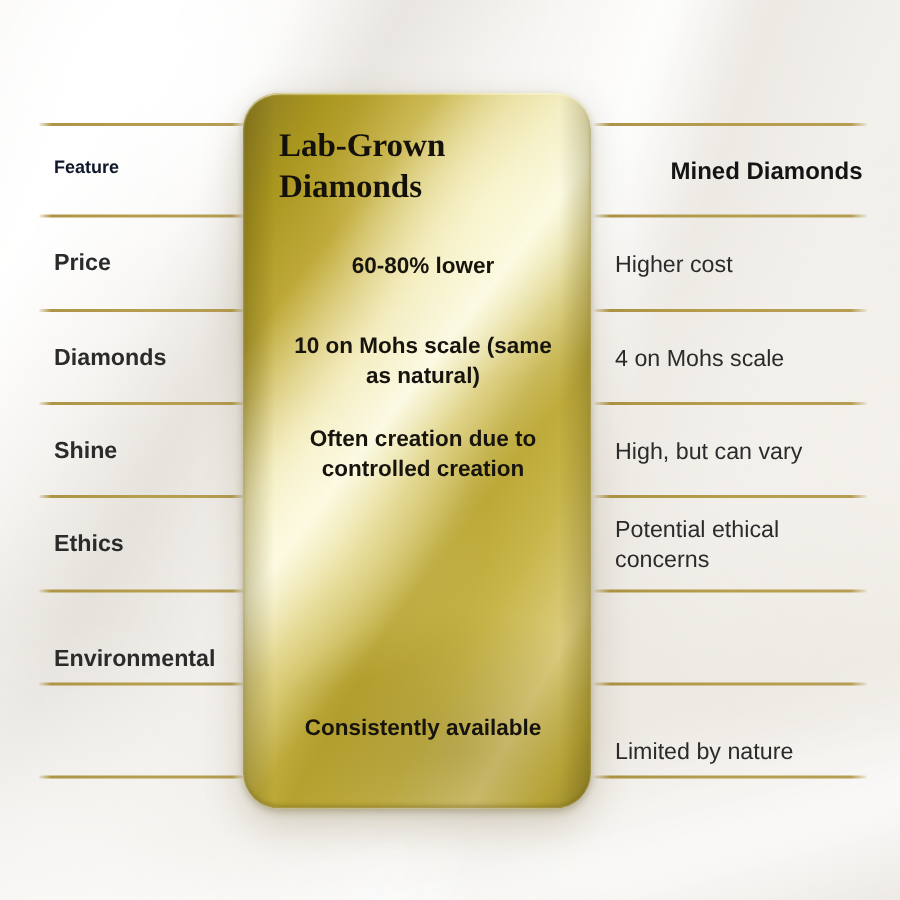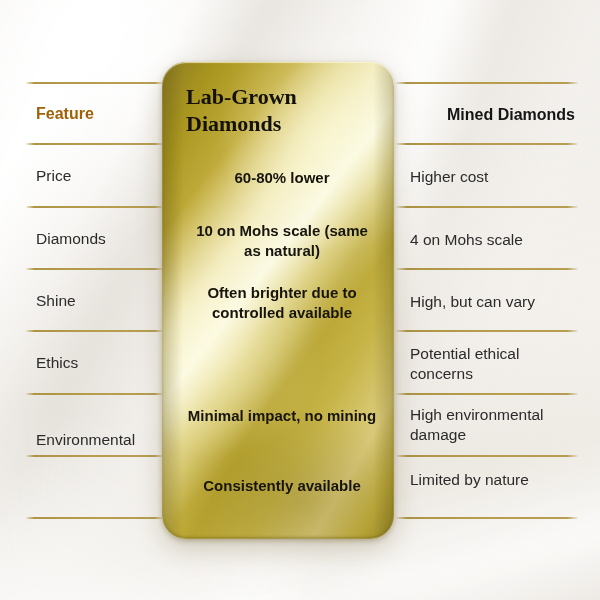--- a/index.html
+++ b/index.html
@@ -77,22 +77,23 @@
 
   .cell{
     position:absolute;
     color:#1b1b1b;
     line-height:1.28;
   }
   .cell.feature{
     left:36px;width:120px;
     font-size:15.5px;
     color:#2b2b2b;
-  }
-  .cell.feature.hdr{font-weight:bold;font-size:16px;color:#a16207;}
+    font-weight:bold;
+  }
+  .cell.feature.hdr{font-weight:bold;font-size:12px;color:#0f172a;}
   .cell.mined{
     left:410px;width:172px;
     font-size:15.5px;
     color:#2b2b2b;
   }
   .cell.mined.hdr{font-weight:bold;font-size:16px;color:#141414;margin-left:37px;}
 
   
   .card{
     position:absolute;
@@ -202,30 +203,28 @@
     <div class="cell feature" style="top:166px">Price</div>
     <div class="cell feature" style="top:229px">Diamonds</div>
     <div class="cell feature" style="top:291px">Shine</div>
     <div class="cell feature" style="top:353px">Ethics</div>
     <div class="cell feature" style="top:430px">Environmental</div>
 
     <div class="cell mined" style="top:167px">Higher cost</div>
     <div class="cell mined" style="top:230px">4 on Mohs scale</div>
     <div class="cell mined" style="top:292px">High, but can vary</div>
     <div class="cell mined" style="top:344px">Potential ethical concerns</div>
-    <div class="cell mined" style="top:405px">High environmental damage</div>
-    <div class="cell mined" style="top:470px">Limited by nature</div>
+    <div class="cell mined" style="top:492px">Limited by nature</div>
 
     <div class="card">
       <div class="card-sheen"></div>
       <div class="card-rim"></div>
 
       <div class="card-title">Lab-Grown Diamonds</div>
 
       <div class="card-cell" style="top:106px">60-80% lower</div>
       <div class="card-cell" style="top:159px">10 on Mohs scale (same as natural)</div>
-      <div class="card-cell" style="top:221px">Often brighter due to controlled available</div>
-      <div class="card-cell" style="top:344px">Minimal impact, no mining</div>
+      <div class="card-cell" style="top:221px">Often creation due to controlled creation</div>
       <div class="card-cell" style="top:414px">Consistently available</div>
     </div>
 
   </div>
 </div>
 
 </body></html>

